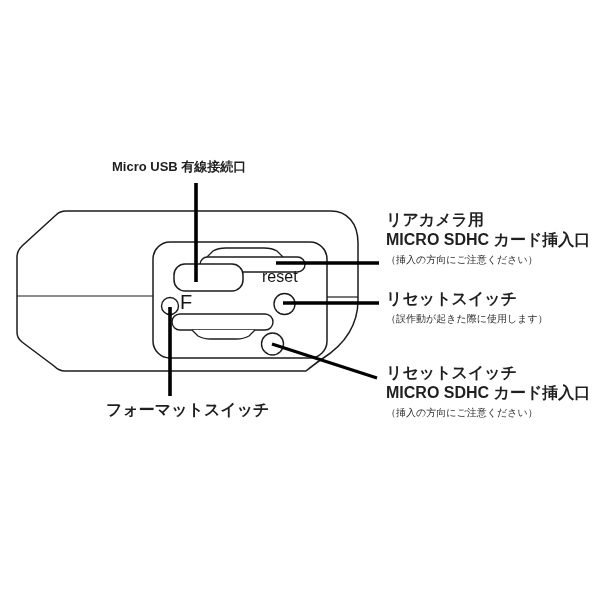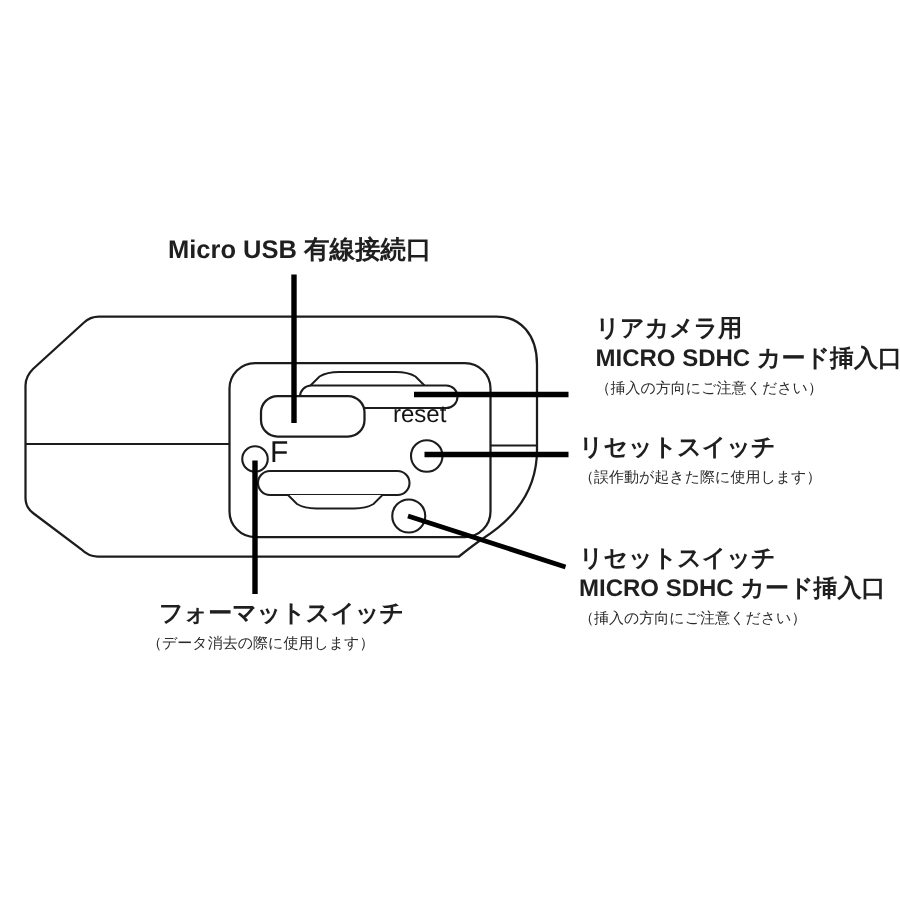--- a/index.html
+++ b/index.html
@@ -12,21 +12,21 @@
     font-family: "Liberation Sans", sans-serif;
   }
   #lineart { position: absolute; left: 0; top: 0; }
   .lbl {
     position: absolute;
     color: #1f1f1f;
     white-space: nowrap;
     font-family: "Liberation Sans", sans-serif;
   }
   .b16 { font-weight: 700; font-size: 16px; line-height: 20px; }
-  .b17 { font-weight: 700; font-size: 17px; line-height: 21px; }
+  .b17 { font-weight: 700; font-size: 13px; line-height: 21px; }
   .note { font-weight: 400; font-size: 10px; line-height: 19px; color: #2b2b2b; }
   .block div { white-space: nowrap; }
   .indent8 { margin-left: 8px; }
   .marking { color: #141414; }
 </style>
 </head>
 <body>
 
 <div id="canvas">
 
@@ -60,35 +60,34 @@
     <path d="M 283,303 L 379,303" fill="none" stroke="#000000" stroke-width="3.6"></path>
     <path d="M 272,344 L 377,378" fill="none" stroke="#000000" stroke-width="3.2"></path>
     <path d="M 170,307 L 170,396" fill="none" stroke="#000000" stroke-width="3.6"></path>
   </svg>
 
   <div class="lbl marking" style="left:262px; top:268px; font-size:16px; font-weight:500;">reset</div>
   <div class="lbl marking" style="left:180px; top:291px; font-size:20px; font-weight:500;">F</div>
 
   <div class="lbl b17" style="left:112px; top:156px;">Micro USB 有線接続口</div>
 
-  <div class="lbl block" style="left:397px; top:210px;">
+  <div class="lbl block" style="left:386px; top:210px;">
     <div class="b16">リアカメラ用</div>
     <div class="b16">MICRO SDHC カード挿入口</div>
     <div class="note">（挿入の方向にご注意ください）</div>
   </div>
 
   <div class="lbl block" style="left:386px; top:289px;">
     <div class="b16">リセットスイッチ</div>
     <div class="note">（誤作動が起きた際に使用します）</div>
   </div>
 
   <div class="lbl block" style="left:386px; top:363px;">
     <div class="b16">リセットスイッチ</div>
     <div class="b16">MICRO SDHC カード挿入口</div>
     <div class="note">（挿入の方向にご注意ください）</div>
   </div>
 
   <div class="lbl block" style="left:98px; top:400px;">
     <div class="b16 indent8">フォーマットスイッチ</div>
-    <div class="note">（データ消去の際に使用します）</div>
   </div>
 
 </div>
 
 </body></html>

